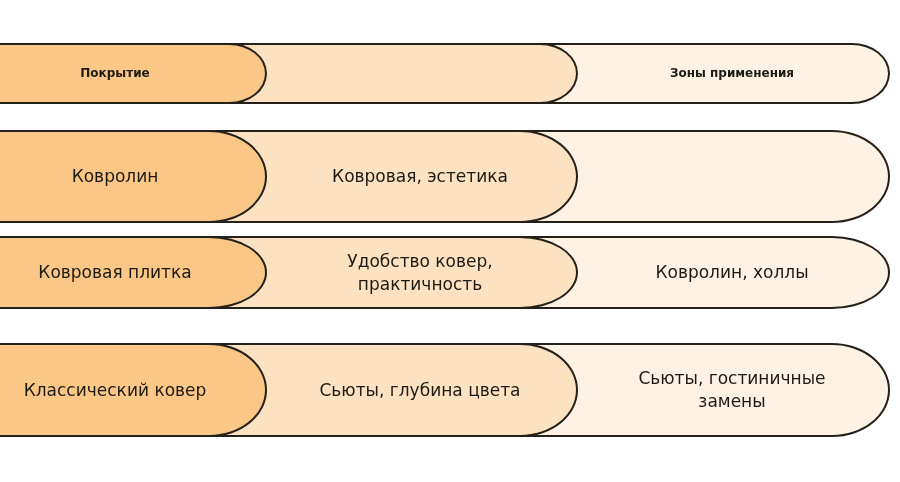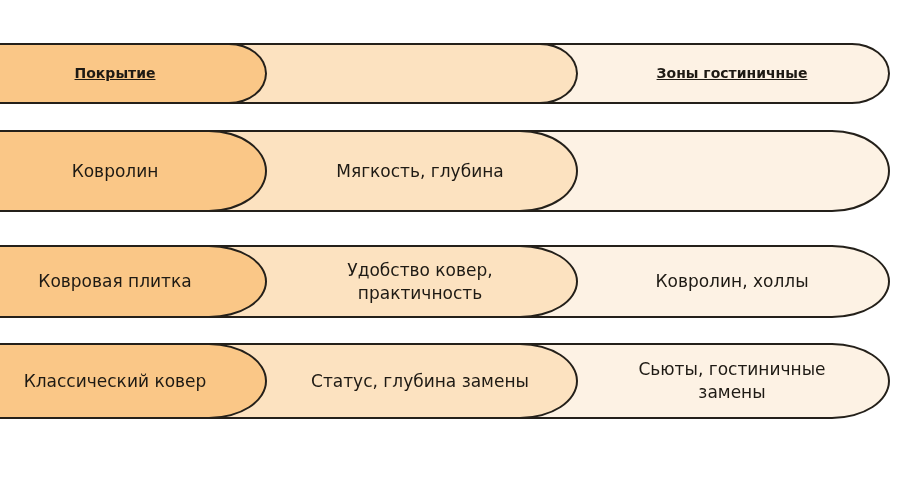--- a/index.html
+++ b/index.html
@@ -12,23 +12,23 @@
     width:900px;height:482px;
     background:var(--bg,#ffffff);
     overflow:hidden;
   }
   .row{
     position:absolute;
     left:0;
     width:900px;
   }
   .row-header{top:43px;height:61px;}
-  .row-1{top:130px;height:82px;}
-  .row-2{top:245px;height:73px;}
-  .row-3{top:343px;height:76px;}
+  .row-1{top:130px;height:93px;}
+  .row-2{top:236px;height:73px;}
+  .row-3{top:343px;height:94px;}
 
   .pill{
     position:absolute;
     top:0;bottom:0;
     left:-30px;
     box-sizing:border-box;
     border:2px solid var(--outline,#24201a);
     border-radius:0 58px 58px 0 / 0 50% 50% 0;
   }
   .row-header .pill{
@@ -47,54 +47,54 @@
     justify-content:center;
     text-align:center;
     color:var(--text,#1e1a14);
     font-size:17px;
     line-height:1.35;
     font-weight:500;
   }
   .cell.c1{left:0;width:230px;}
   .cell.c2{left:310px;width:220px;}
   .cell.c3{left:612px;width:240px;}
-  .row-header .cell{font-weight:700;font-size:14px;text-decoration:underline;}
+  .row-header .cell{font-weight:700;font-size:12px;}
 </style>
 </head>
 <body>
 
 <div class="canvas">
 
   <div class="row row-header">
     <div class="pill p3"></div>
     <div class="pill p2"></div>
     <div class="pill p1"></div>
     <div class="cell c1">Покрытие</div>
-    <div class="cell c3">Зоны гостиничные</div>
+    <div class="cell c3">Зоны применения</div>
   </div>
 
   <div class="row row-1">
     <div class="pill p3"></div>
     <div class="pill p2"></div>
     <div class="pill p1"></div>
     <div class="cell c1">Ковролин</div>
-    <div class="cell c2">Мягкость, глубина</div>
+    <div class="cell c2">Ковровая, эстетика</div>
   </div>
 
   <div class="row row-2">
     <div class="pill p3"></div>
     <div class="pill p2"></div>
     <div class="pill p1"></div>
     <div class="cell c1">Ковровая плитка</div>
     <div class="cell c2">Удобство ковер, практичность</div>
     <div class="cell c3">Ковролин, холлы</div>
   </div>
 
   <div class="row row-3">
     <div class="pill p3"></div>
     <div class="pill p2"></div>
     <div class="pill p1"></div>
     <div class="cell c1">Классический ковер</div>
-    <div class="cell c2">Статус, глубина замены</div>
+    <div class="cell c2">Сьюты, глубина цвета</div>
     <div class="cell c3">Сьюты, гостиничные замены</div>
   </div>
 
 </div>
 
 </body></html>

